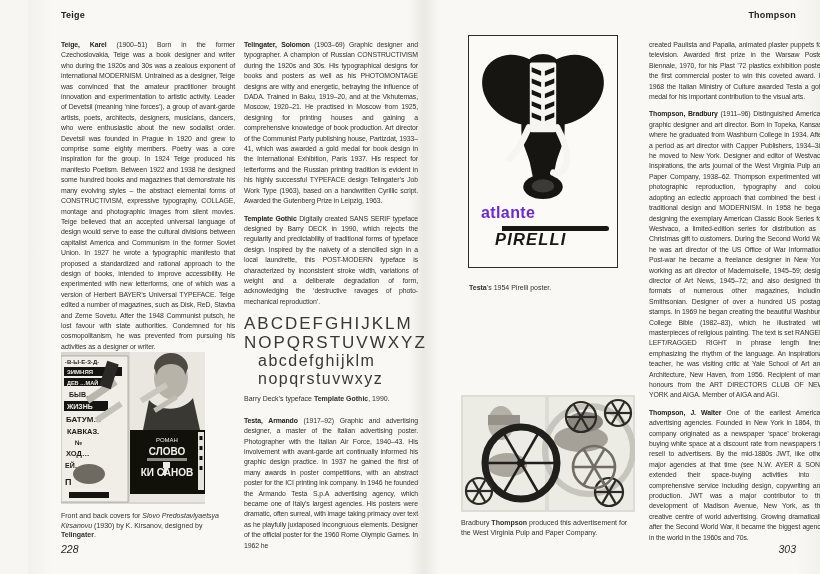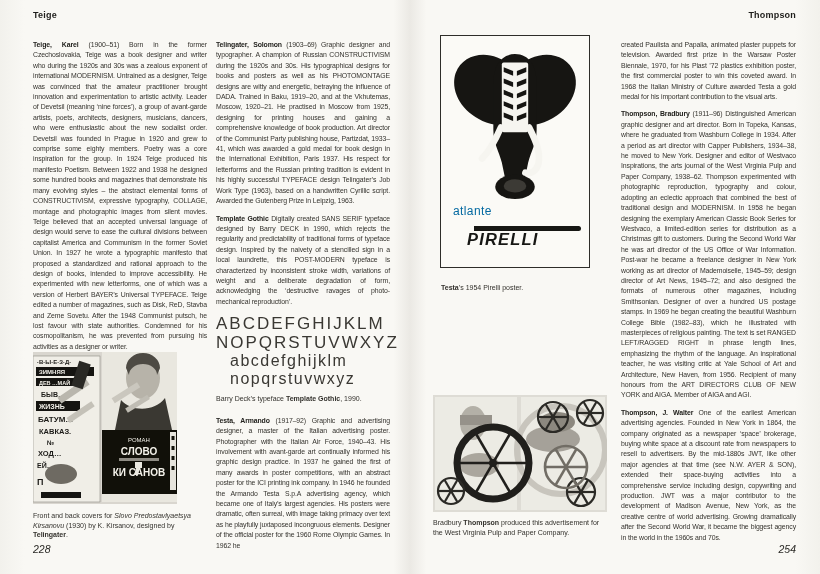--- a/index.html
+++ b/index.html
@@ -4,20 +4,21 @@
 <style>
   html,body{margin:0;padding:0;}
   body{
     width:820px;height:574px;position:relative;overflow:hidden;
     background:#f7f6f2;
     font-family:"Liberation Sans", sans-serif;
     color:#35332e;
   }
   .spread{position:absolute;inset:0;
     background:linear-gradient(90deg,#f2f1ec 0%,#f9f8f4 3%,#f9f8f4 48%,#ebe9e4 50%,#f9f8f4 52%,#f9f8f4 97%,#f2f1ec 100%);
+    margin-left:28px;
   }
   .running-head{position:absolute;top:10px;font-size:9px;font-weight:bold;color:#1f1e1b;letter-spacing:.2px;}
   .rh-left{left:33px;}
   .rh-right{right:24px;text-align:right;}
   .pagenum{position:absolute;top:543px;font-size:10.5px;font-style:italic;color:#2a2925;}
   .pn-left{left:33px;text-align:right;}
   .pn-right{right:24px;text-align:right;}
   .col{position:absolute;top:40px;}
   .col1{left:33px;width:174px;}
   .col2{left:216px;width:174px;}
@@ -31,21 +32,21 @@
   .spec-lc{font-size:16px;line-height:18px;letter-spacing:1.5px;padding-left:14px;white-space:nowrap;}
   .caption{font-size:7px;line-height:9.6px;color:#33312c;text-align:left;}
   .caption .bold{font-weight:bold;}
   .caption .ital{font-style:italic;}
   .spec-caption{margin:6px 0 12px 0;}
   
   .fig-kirsanov{position:absolute;left:33px;top:352px;width:144px;}
   .fig-kirsanov .caption{margin-top:7px;width:158px;}
   .poster{position:absolute;left:440px;top:35px;width:148px;height:231px;border:1px solid #2e2d29;background:#fbfaf6;}
   .poster-caption{position:absolute;left:441px;top:276px;width:150px;}
-  .atlante{position:absolute;left:12px;top:168px;font-size:12px;font-weight:normal;color:#0369a1;letter-spacing:.4px;}
+  .atlante{position:absolute;left:12px;top:168px;font-size:16px;font-weight:bold;color:#6d28d9;letter-spacing:.4px;}
   .pirelli-logo{position:absolute;left:26px;top:190px;width:114px;height:26px;}
   .pirelli-bar{position:absolute;left:7px;top:0;right:0;height:5px;background:#171714;border-radius:0 4px 4px 0;}
   .pirelli-word{position:absolute;left:0;top:4px;font-size:16.5px;font-weight:800;letter-spacing:1.2px;color:#171714;transform:scaleY(1.02);font-style:italic;}
   .fig-ad{position:absolute;left:433px;top:395px;width:174px;}
   .fig-ad .caption{margin-top:6px;width:176px;}
   svg{display:block;}
 </style>
 </head>
 <body>
 
@@ -202,15 +203,15 @@
     </svg>
     <p class="caption"><span>Bradbury </span><span class="bold">Thompson</span><span> produced this advertisement for the West Virginia Pulp and Paper Company.</span></p>
   </div>
 
   <div class="col col4">
     <p class="entry"><span class="term"></span><span>created Paulista and Papalla, animated plaster puppets for television. Awarded first prize in the Warsaw Poster Biennale, 1970, for his Plast ’72 plastics exhibition poster, the first commercial poster to win this coveted award. In 1968 the Italian Ministry of Culture awarded Testa a gold medal for his important contribution to the visual arts.</span></p>
     <p class="entry"><span class="term">Thompson, Bradbury</span><span>(1911–96) Distinguished American graphic designer and art director. Born in Topeka, Kansas, where he graduated from Washburn College in 1934. After a period as art director with Capper Publishers, 1934–38, he moved to New York. Designer and editor of Westvaco Inspirations, the arts journal of the West Virginia Pulp and Paper Company, 1938–62. Thompson experimented with photographic reproduction, typography and colour, adopting an eclectic approach that combined the best of traditional design and MODERNISM. In 1958 he began designing the exemplary American Classic Book Series for Westvaco, a limited-edition series for distribution as a Christmas gift to customers. During the Second World War he was art director of the US Office of War Information. Post-war he became a freelance designer in New York working as art director of Mademoiselle, 1945–59; design director of Art News, 1945–72; and also designed the formats of numerous other magazines, including Smithsonian. Designer of over a hundred US postage stamps. In 1969 he began creating the beautiful Washburn College Bible (1982–83), which he illustrated with masterpieces of religious painting. The text is set RANGED LEFT/RAGGED RIGHT in phrase length lines, emphasizing the rhythm of the language. An inspirational teacher, he was visiting critic at Yale School of Art and Architecture, New Haven, from 1956. Recipient of many honours from the ART DIRECTORS CLUB OF NEW YORK and AIGA. Member of AIGA and AGI.</span></p>
     <p class="entry"><span class="term">Thompson, J. Walter</span><span>One of the earliest American advertising agencies. Founded in New York in 1864, the company originated as a newspaper ‘space’ brokerage, buying white space at a discount rate from newspapers to resell to advertisers. By the mid-1880s JWT, like other major agencies at that time (see N.W. AYER &amp; SON), extended their space-buying activities into a comprehensive service including design, copywriting and production. JWT was a major contributor to the development of Madison Avenue, New York, as the creative centre of world advertising. Growing dramatically after the Second World War, it became the biggest agency in the world in the 1960s and 70s.</span></p>
   </div>
 
-  <div class="pagenum pn-right">254</div>
+  <div class="pagenum pn-right">303</div>
 
 </div>
 
 </body></html>

